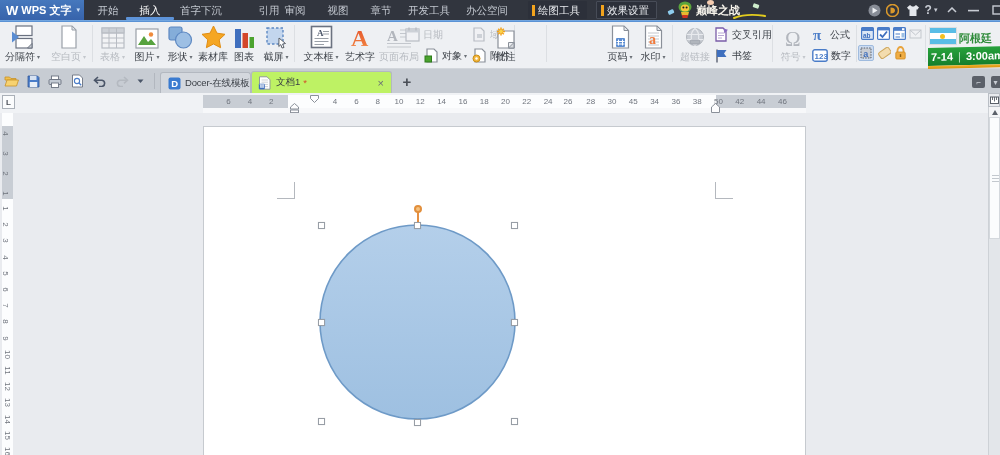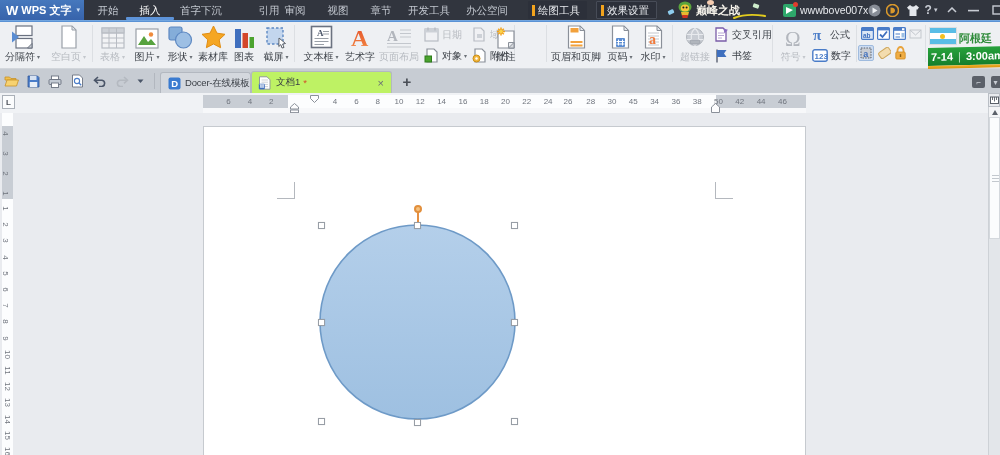--- a/index.html
+++ b/index.html
@@ -149,27 +149,20 @@
       <path d="M5 11 L13 11 L12 15 L6 15 Z" fill="#e8b830"></path>
       <path d="M6 14 L12 14 L11.5 17 L6.5 17 Z" fill="#cc3322"></path>
     </svg>
     <div class="promo" style="left:696px;">
       <span>巅峰之战</span>
     </div>
     <svg style="position:absolute;left:733px;top:12px;" width="34" height="8" viewBox="0 0 34 8">
       <path d="M1 6 Q 14 1 32 4" stroke="#e3cc1e" stroke-width="2" fill="none" stroke-linecap="round"></path>
     </svg>
 
-    <div class="user" style="left:783px;">
-      <span class="uicon">
-          <span class="reddot"></span>
-        </span>
-      <span>wwwbove007x</span>
-      <span style="font-size:7px;margin-left:3px;color:#aeb3bc;">▾</span>
-    </div>
     <div class="tbicon" style="left:867px;width:14px;">
       <svg width="13" height="13" viewBox="0 0 13 13">
           <circle cx="6.5" cy="6.5" r="6" fill="#878c96"></circle>
           <path d="M4.5 3.5 L9.5 6.5 L4.5 9.5 Z" fill="#eef0f3"></path>
         </svg>
     </div>
     <div class="tbicon" style="left:885px;width:14px;">
       <svg width="13" height="13" viewBox="0 0 13 13">
           <circle cx="6.5" cy="6.5" r="6" fill="none" stroke="#d9982c" stroke-width="1.6"></circle>
           <path d="M4.5 3.5 Q9 3.5 9 6.5 Q9 9.5 4.5 9.5 Z" fill="#d9982c"></path>
@@ -323,21 +316,21 @@
     <div class="rbtn dis" style="left:374px;width:50px;">
       <div class="ric">
         <svg width="26" height="22" viewBox="0 0 26 22">
           <text x="1" y="14" font-size="15" font-weight="bold" fill="#b2b6bd" font-family="serif">A</text>
           <path d="M14 3 L25 3 M14 6.5 L25 6.5 M14 10 L25 10 M1 16.5 L25 16.5 M1 20 L25 20" stroke="#c3c7cd" stroke-width="1.2"></path>
         </svg>
       </div>
       <div class="rlb"><span>页面布局</span></div>
     </div>
 
-    <div class="rrow dis" style="left:424px;top:4px;">
+    <div class="rrow dis" style="left:405px;top:4px;">
       <svg width="15" height="15" viewBox="0 0 15 15">
         <rect x="1" y="2" width="13" height="12" fill="#f0f1f4" stroke="#b8bcc3" stroke-width="1.2"></rect>
         <rect x="1" y="2" width="13" height="3.5" fill="#cdd1d7"></rect>
         <path d="M4 0.5 L4 3.5 M11 0.5 L11 3.5" stroke="#b8bcc3" stroke-width="1.4"></path>
       </svg>
       <span class="rlb">日期</span>
     </div>
     <div class="rrow" style="left:424px;top:25px;">
       <svg width="15" height="15" viewBox="0 0 15 15">
         <path d="M3 1 L10 1 L13 4 L13 14 L3 14 Z" fill="#fff" stroke="#8a9099" stroke-width="1.2"></path>
@@ -375,32 +368,20 @@
             <path d="M7 1.5 L7 9.5 M3 5.5 L11 5.5 M4.2 2.7 L9.8 8.3 M9.8 2.7 L4.2 8.3"></path>
           </g>
           <circle cx="7" cy="5.5" r="1.8" fill="#f9d34a"></circle>
         </svg>
       </div>
       <div class="rlb"><span>批注</span></div>
     </div>
 
     <div class="rsep" style="left:546px;"></div>
 
-    <div class="rbtn" style="left:546px;width:60px;">
-      <div class="ric">
-        <svg width="19" height="24" viewBox="0 0 19 24">
-          <path d="M1.5 1 L13 1 L17.5 5.5 L17.5 23 L1.5 23 Z" fill="#fff" stroke="#8a9099" stroke-width="1.2"></path>
-          <path d="M13 1 L13 5.5 L17.5 5.5 Z" fill="#e4e7ec" stroke="#8a9099" stroke-width="1"></path>
-          <rect x="3.5" y="3" width="8" height="4.5" fill="#f2a13c"></rect>
-          <rect x="3.5" y="16" width="12" height="2" fill="#f2a13c"></rect>
-          <rect x="3.5" y="19.5" width="12" height="2" fill="#f2a13c"></rect>
-        </svg>
-      </div>
-      <div class="rlb"><span>页眉和页脚</span></div>
-    </div>
 
     <div class="rbtn" style="left:600px;width:40px;">
       <div class="ric">
         <svg width="19" height="24" viewBox="0 0 19 24">
           <path d="M1.5 1 L13 1 L17.5 5.5 L17.5 23 L1.5 23 Z" fill="#fff" stroke="#8a9099" stroke-width="1.2"></path>
           <path d="M13 1 L13 5.5 L17.5 5.5 Z" fill="#e4e7ec" stroke="#8a9099" stroke-width="1"></path>
           <rect x="5" y="13" width="9" height="9" rx="1" fill="#5b8dd2"></rect>
           <path d="M7.5 14.5 L7.5 20.5 M11.5 14.5 L11.5 20.5 M5.5 16.5 L13.5 16.5 M5.5 19 L13.5 19" stroke="#fff" stroke-width="1"></path>
         </svg>
       </div>

